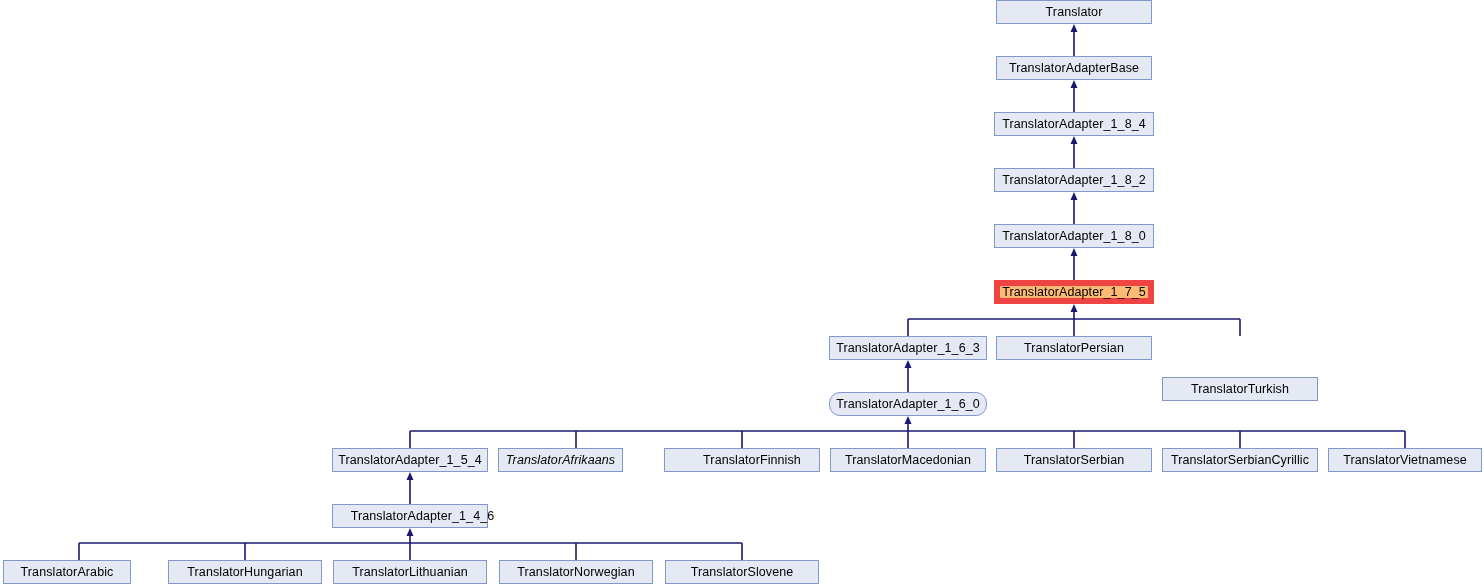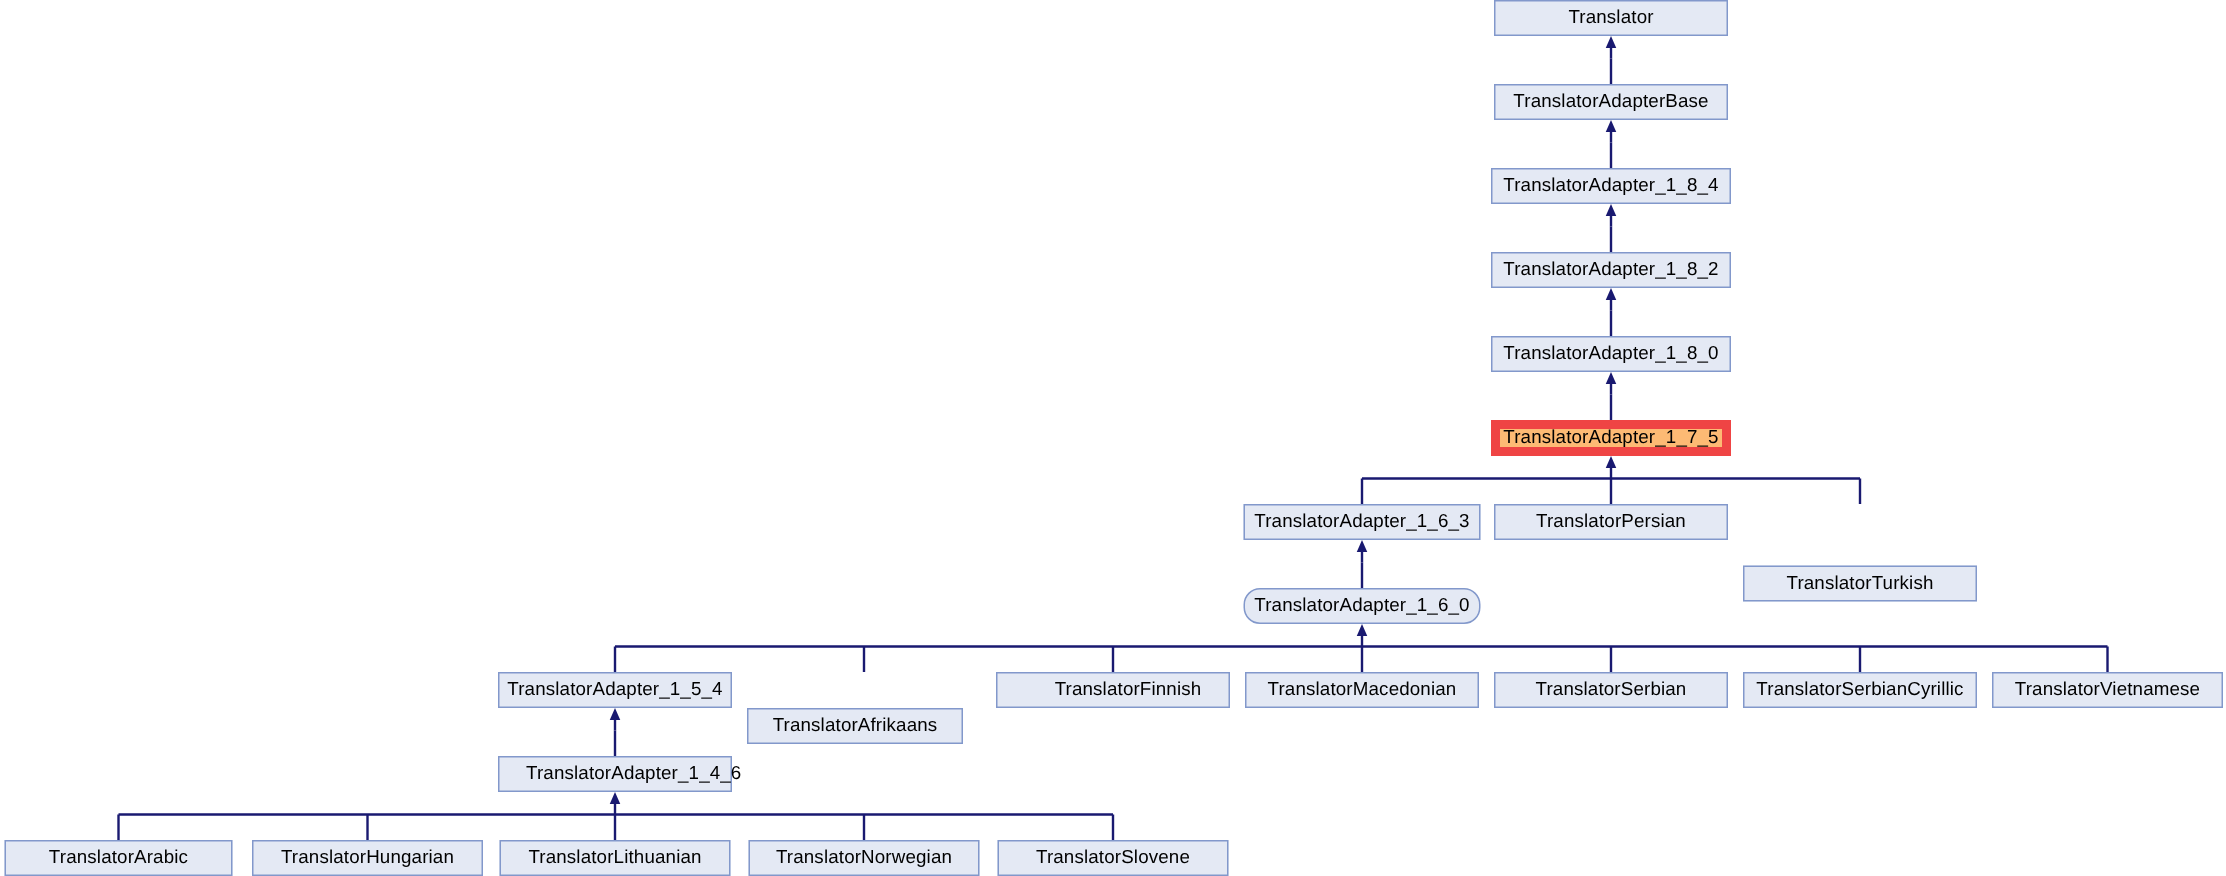--- a/index.html
+++ b/index.html
@@ -122,42 +122,42 @@
       </div>
       <div class="node" style="left: 1162px; top: 336px; width: 156px; margin-top: 41px;">
         <span class="label">TranslatorTurkish</span>
       </div>
       <div class="node" style="left: 829px; top: 392px; width: 158px; border-radius: 11px;">
         <span class="label">TranslatorAdapter_1_6_0</span>
       </div>
       <div class="node" style="left: 332px; top: 448px; width: 156px;">
         <span class="label">TranslatorAdapter_1_5_4</span>
       </div>
-      <div class="node" style="left: 498px; top: 472px; width: 144px;">
+      <div class="node" style="left: 498px; top: 448px; width: 125px; font-style: italic;">
         <span class="label">TranslatorAfrikaans</span>
       </div>
       <div class="node" style="left: 664px; top: 448px; width: 156px; padding-left: 20px;">
         <span class="label">TranslatorFinnish</span>
       </div>
       <div class="node" style="left: 830px; top: 448px; width: 156px;">
         <span class="label">TranslatorMacedonian</span>
       </div>
       <div class="node" style="left: 996px; top: 448px; width: 156px;">
         <span class="label">TranslatorSerbian</span>
       </div>
       <div class="node" style="left: 1162px; top: 448px; width: 156px;">
         <span class="label">TranslatorSerbianCyrillic</span>
       </div>
       <div class="node" style="left: 1328px; top: 448px; width: 154px;">
         <span class="label">TranslatorVietnamese</span>
       </div>
       <div class="node" style="left: 332px; top: 504px; width: 156px; padding-left: 25px;">
         <span class="label">TranslatorAdapter_1_4_6</span>
       </div>
-      <div class="node" style="left: 3px; top: 560px; width: 152px;">
+      <div class="node" style="left: 3px; top: 560px; width: 128px;">
         <span class="label">TranslatorArabic</span>
       </div>
       <div class="node" style="left: 168px; top: 560px; width: 154px;">
         <span class="label">TranslatorHungarian</span>
       </div>
       <div class="node" style="left: 333px; top: 560px; width: 154px;">
         <span class="label">TranslatorLithuanian</span>
       </div>
       <div class="node" style="left: 499px; top: 560px; width: 154px;">
         <span class="label">TranslatorNorwegian</span>

